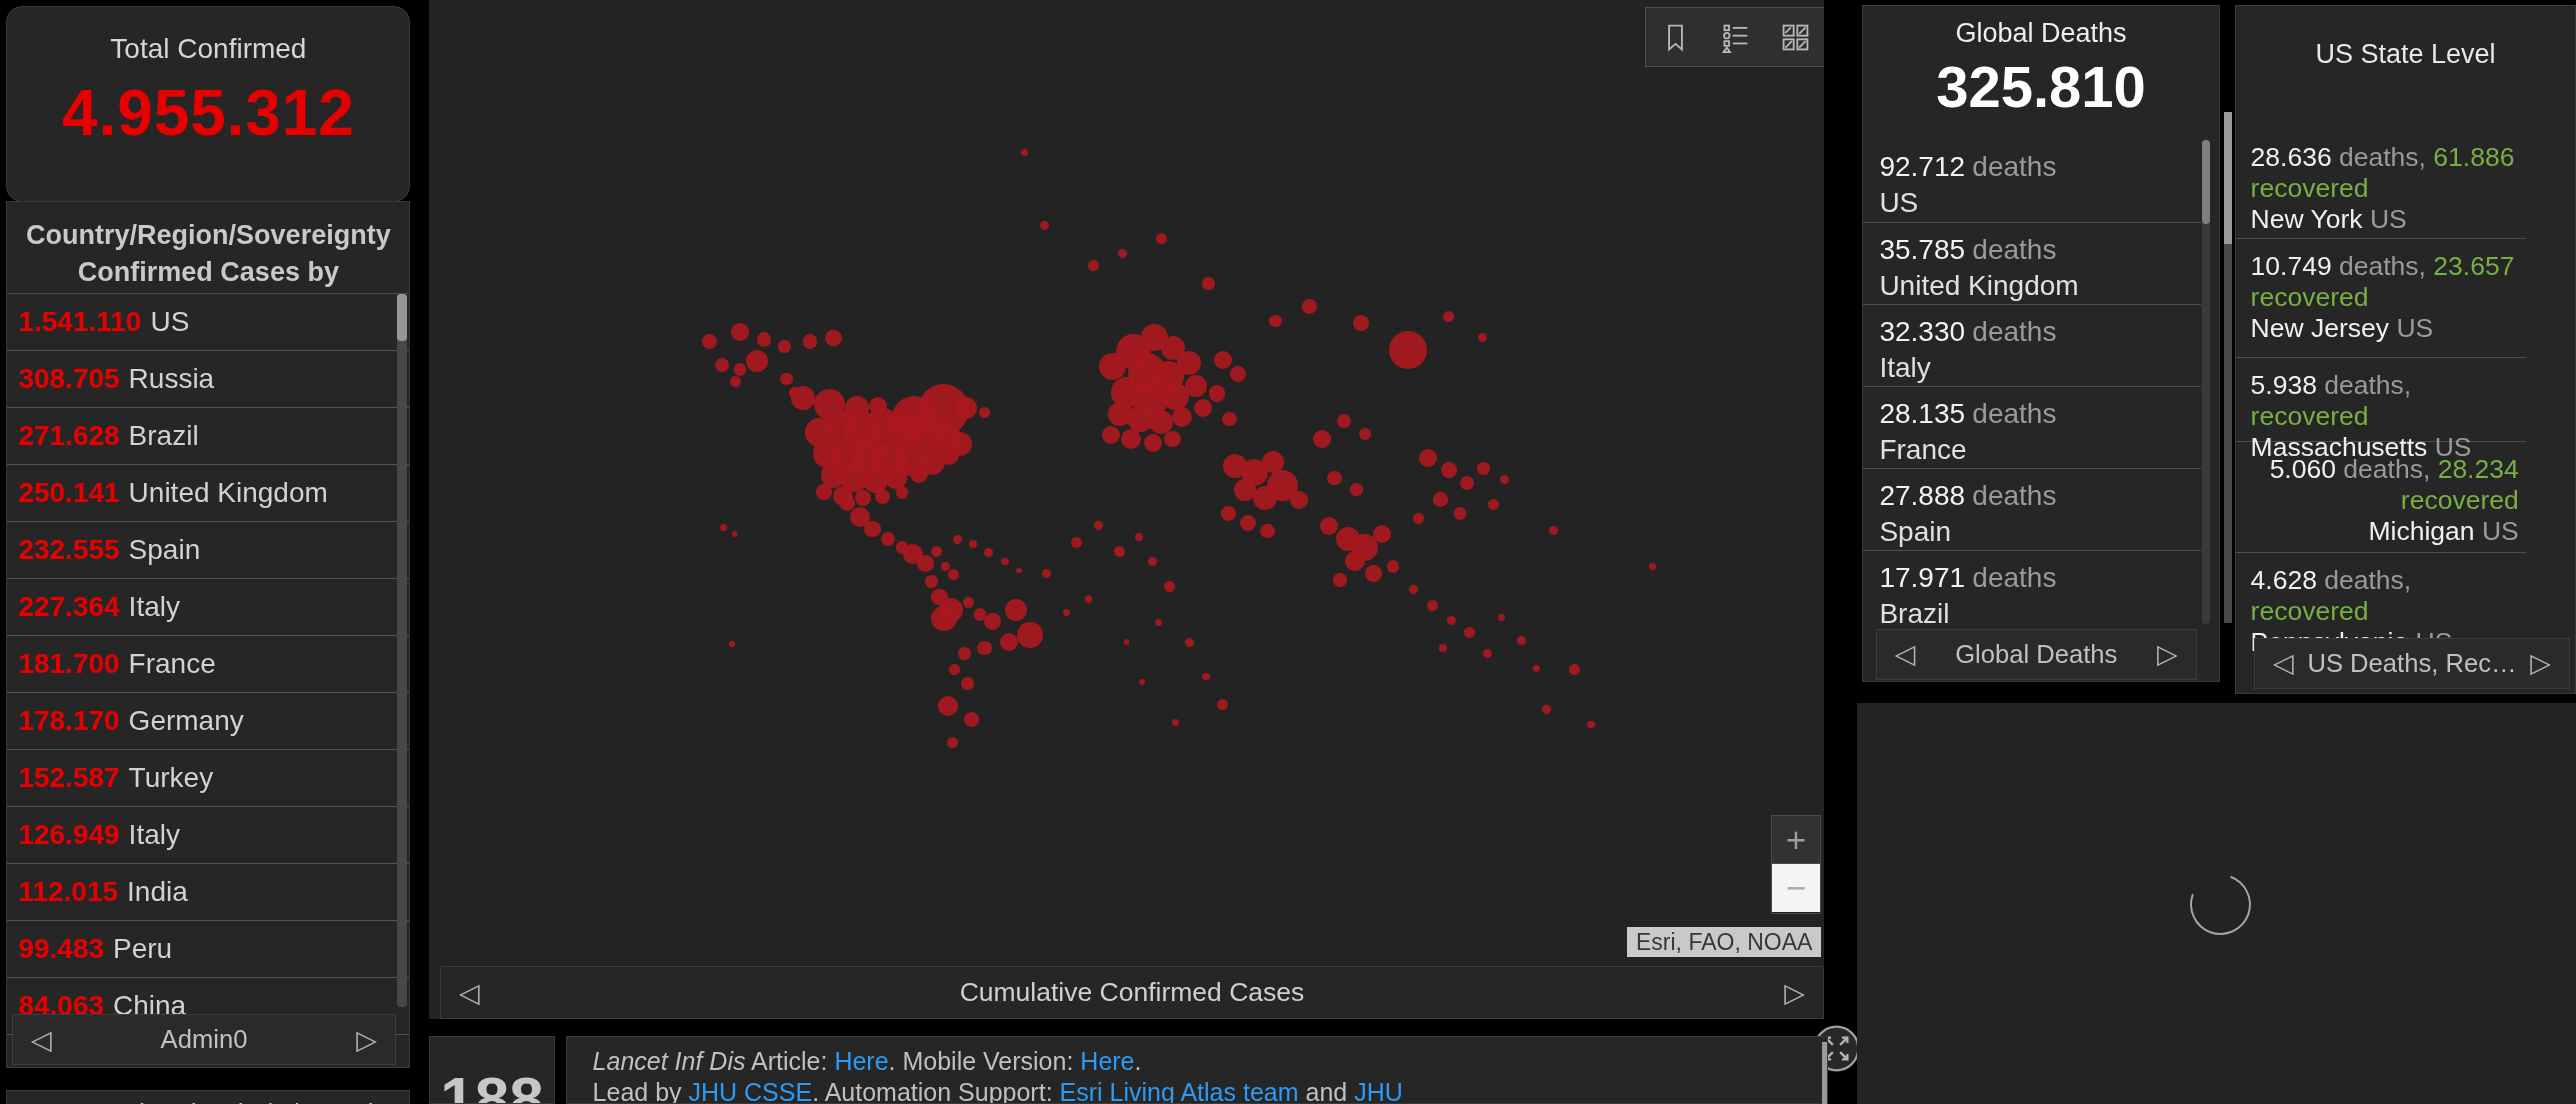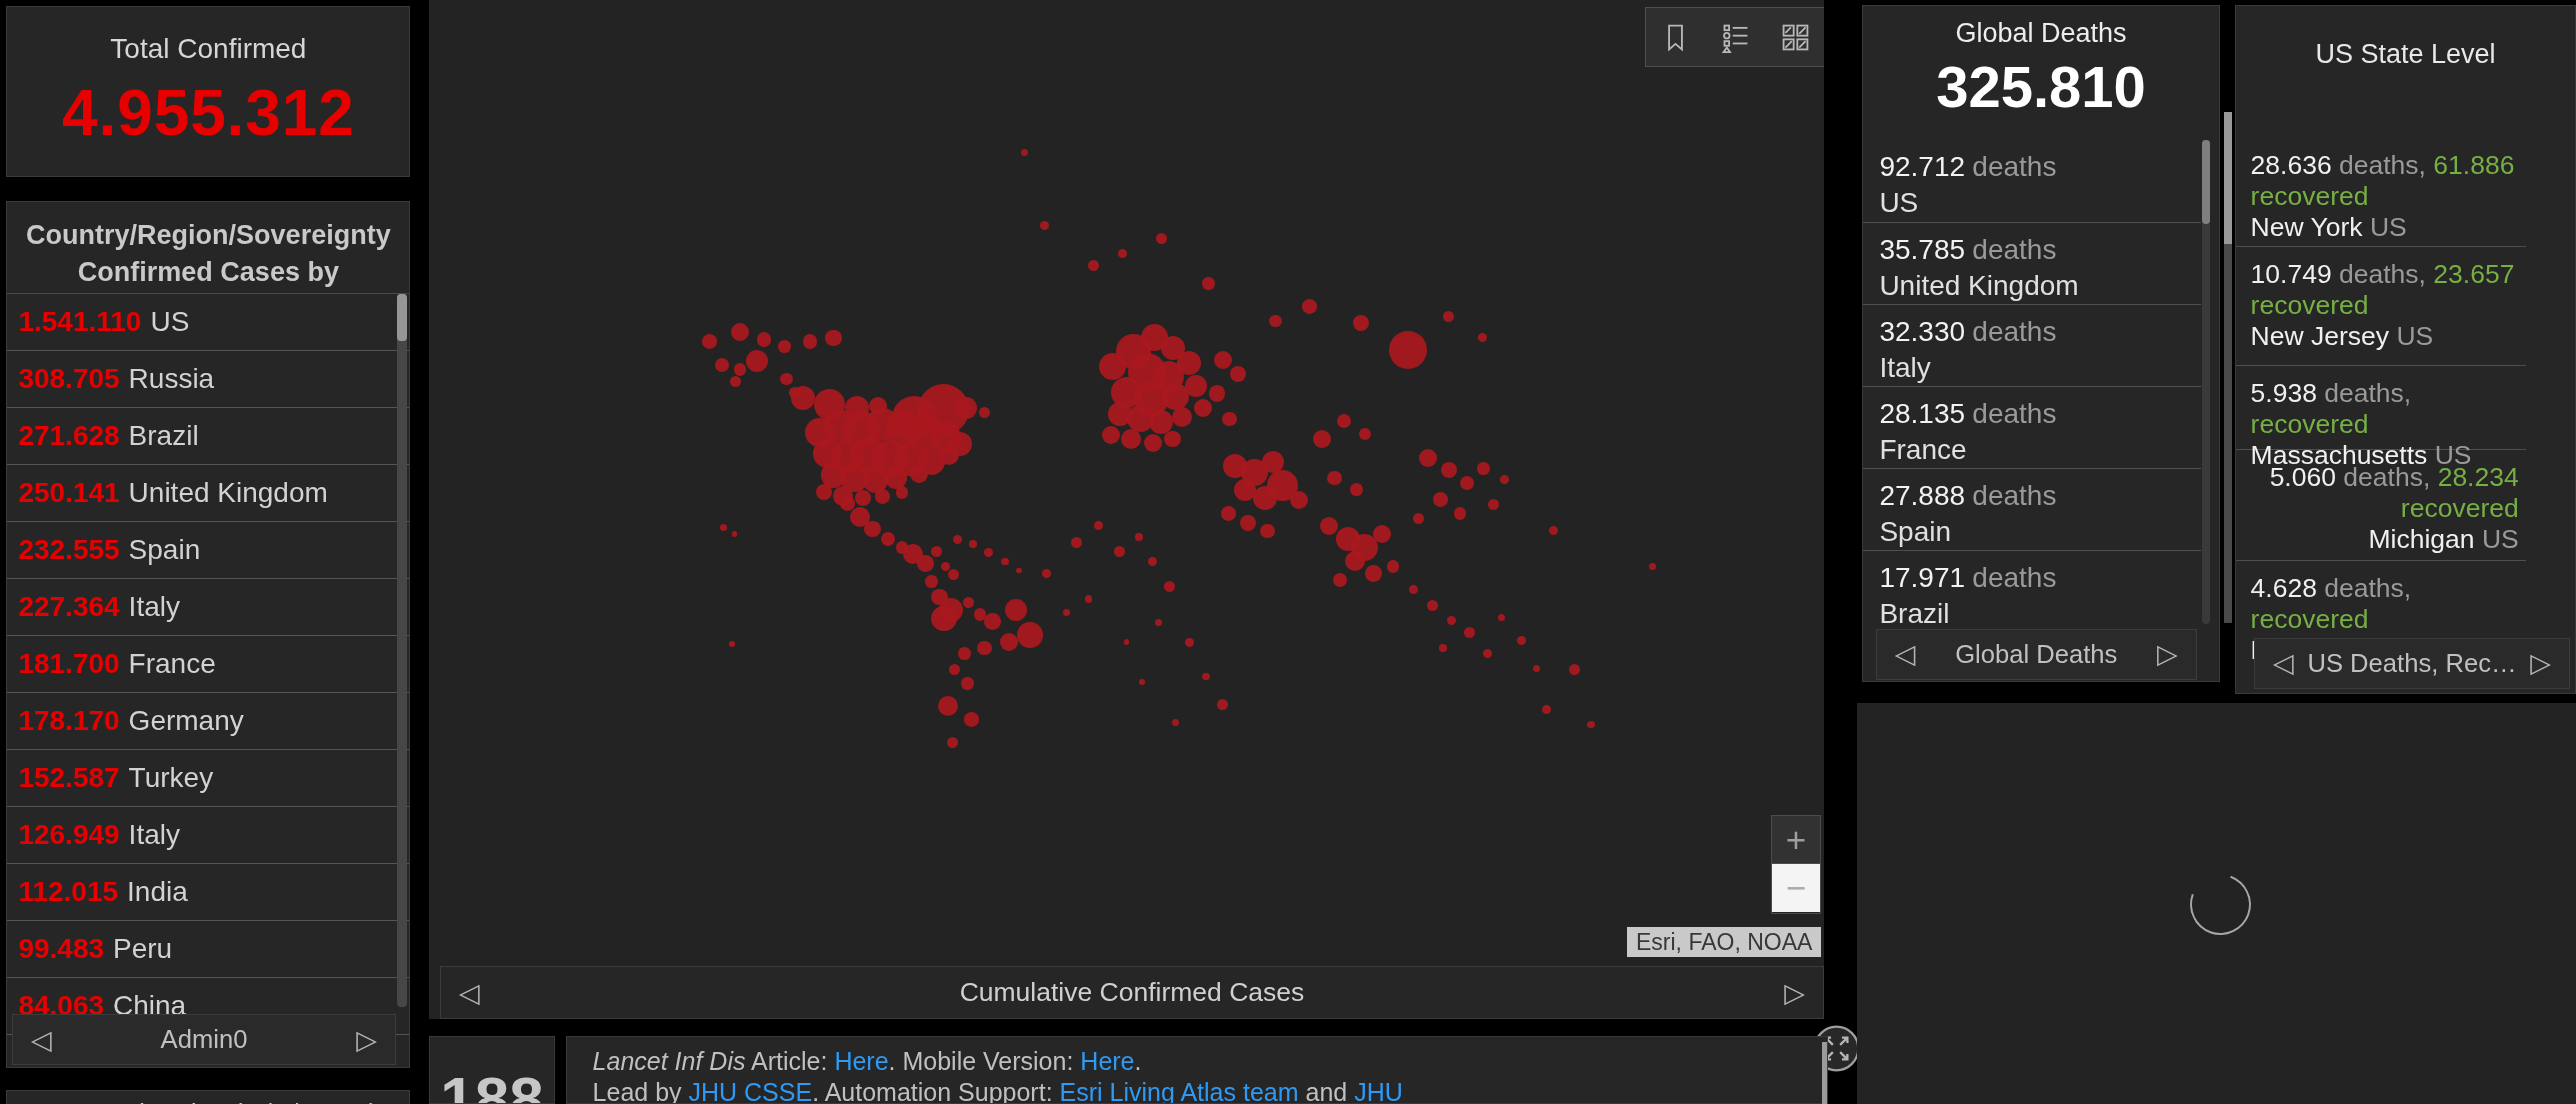--- a/index.html
+++ b/index.html
@@ -1,21 +1,21 @@
 <!DOCTYPE html>
 <html style="font-size:14.6px"><head>
 <meta charset="utf-8">
 <style>
   html,body{margin:0;padding:0;background:#000;}
   #screen{position:relative;width:2576px;height:1105px;background:#000;overflow:hidden;
           font-family:"Liberation Sans","DejaVu Sans",sans-serif;color:#d0d0d0;}
   .panel{position:absolute;background:#262626;border:0.9px solid #3a3a3a;box-sizing:border-box;}
   .ctr{text-align:center;}
   
-  #tc-panel{left:6.4px;top:6.4px;width:404px;height:171px;}
+  #tc-panel{left:6.4px;top:6.4px;width:404px;height:196px;border-radius:16px;}
   .tc-title{margin-top:25.6px;font-size:28px;color:#d6d6d6;}
   .tc-value{margin-top:11px;font-size:64px;font-weight:bold;color:#e60000;letter-spacing:0.9px;}
   
   #cl-panel{left:6.4px;top:201px;width:404px;height:867px;overflow:hidden;}
   .cl-header{margin-top:14.6px;font-size:27px;font-weight:bold;color:#c9c9c9;line-height:37px;}
   .cl-rows{position:absolute;left:0;top:91px;width:403px;border-top:0.9px solid #4a4a4a;}
   .cl-row{height:57px;box-sizing:border-box;border-bottom:0.9px solid #545454;line-height:56px;
           padding-left:11px;font-size:28px;white-space:nowrap;}
   .red{color:#e60000;font-weight:bold;margin-right:9px;}
   .cname{color:#d2d2d2;}
@@ -65,21 +65,21 @@
   .wv{color:#f2f2f2;margin-right:7.3px;}
   .gw{color:#9a9a9a;}
   .gd-name{color:#e0e0e0;margin-top:4.6px;}
   #gd-sbt{left:339px;top:134px;width:8.2px;height:484px;background:#3a3a3a;}
   #gd-sbh{left:339px;top:134px;width:8.2px;height:84px;background:#7f7f7f;}
   #gd-pager{left:12.8px;top:623px;width:321px;height:51px;}
   
   #us-panel{left:2235px;top:4.6px;width:341px;height:689px;overflow:hidden;}
   .us-title1{margin-top:33px;font-size:27px;color:#e8e8e8;}
   .us-title2{margin-top:1.8px;font-size:30px;font-weight:bold;color:#fff;}
-  .us-rows{position:absolute;left:0;top:132px;width:290px;}
+  .us-rows{position:absolute;left:0;top:124px;width:290px;}
   .us-row{box-sizing:border-box;padding:12px 7.3px 0 14.6px;font-size:26.5px;line-height:31px;border-top:0.9px solid #4f4f4f;}
   .us-row:first-child{border-top:none;}
   .green{color:#76b043;}
   .us-name{color:#f0f0f0;}
   .us-suffix{color:#9a9a9a;}
   #us-pager{left:18px;top:632px;width:316px;height:51px;}
   #us-scroll-t{position:absolute;left:2224px;top:112px;width:8.2px;height:511px;background:#4a4a4a;}
   #us-scroll-h{position:absolute;left:2224px;top:112px;width:8.2px;height:132px;background:#999;}
   
   #lr-panel{left:1857px;top:703px;width:719px;height:402px;background:#232323;border:none;}

